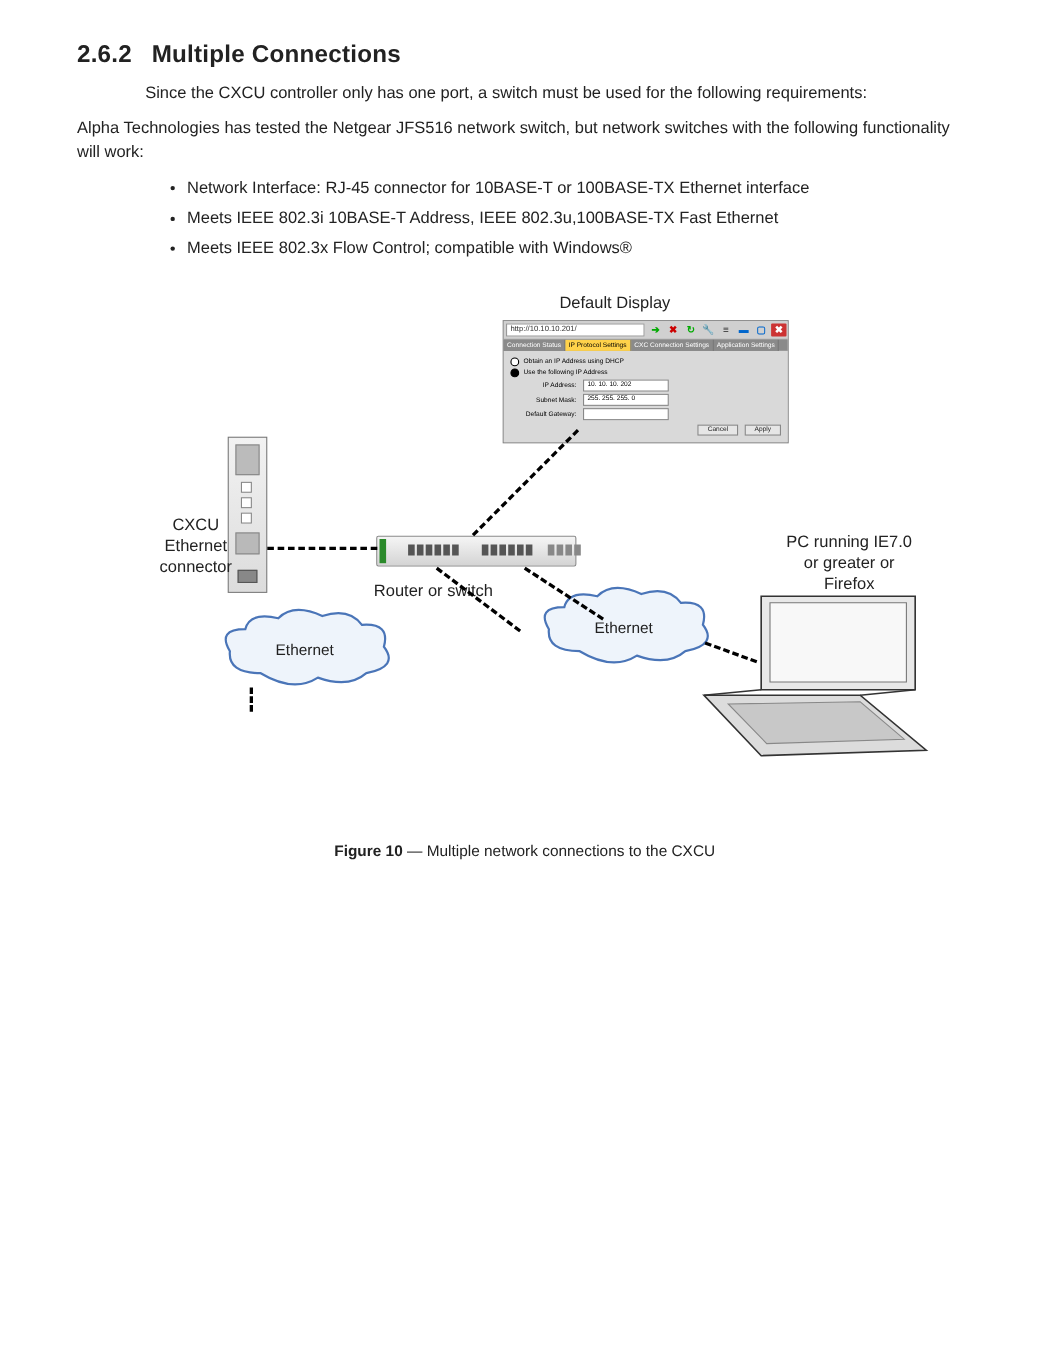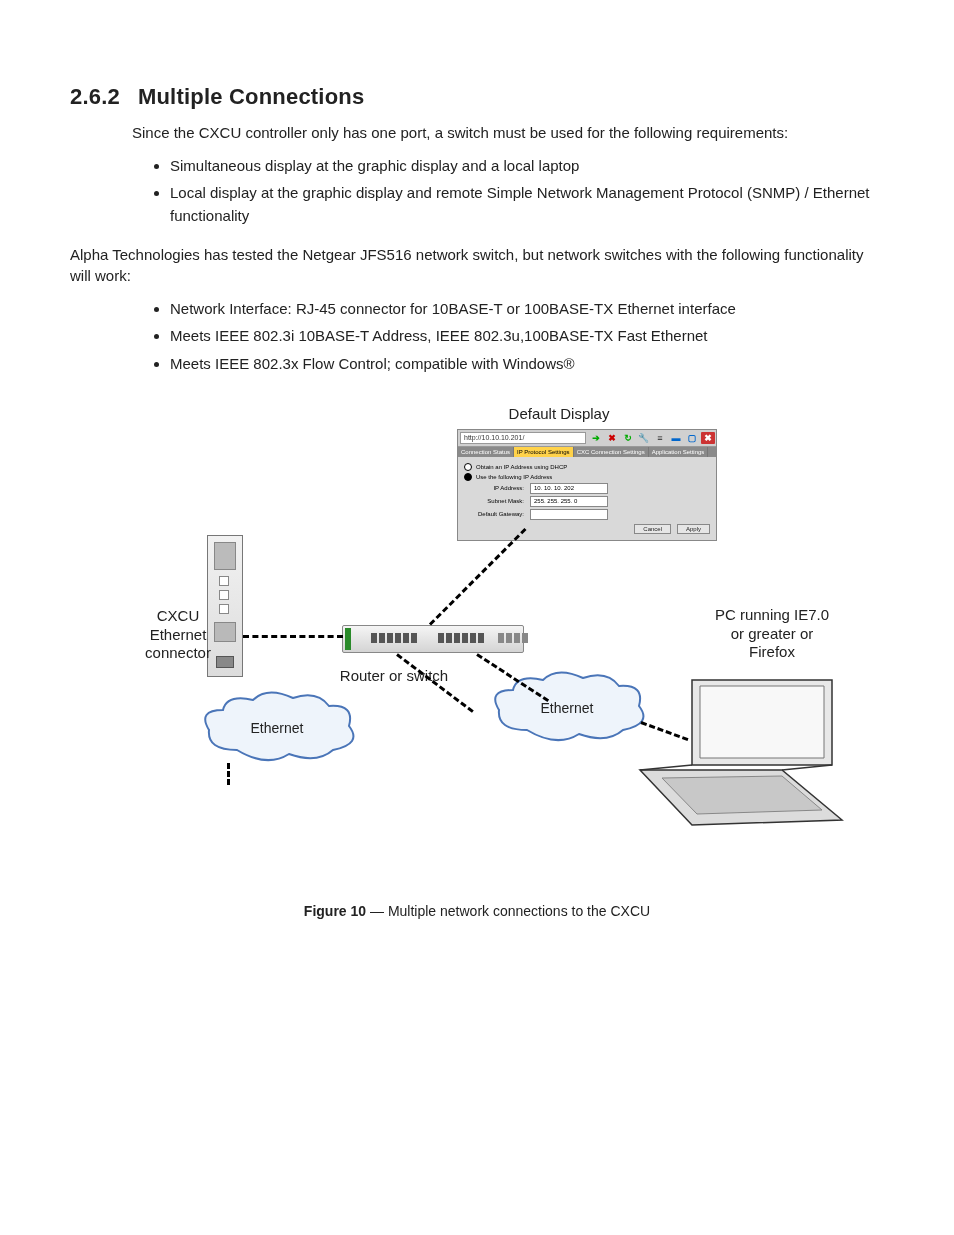--- a/index.html
+++ b/index.html
@@ -1,16 +1,16 @@
 <!DOCTYPE html>
 <html><head>
 <meta charset="utf-8">
 <style>
   html,body{margin:0;padding:0;background:#fff;font-family:Arial,Helvetica,sans-serif;color:#222;}
-  .page{width:954px;height:1235px;position:relative;box-sizing:border-box;padding:84px 70px 40px 70px;}
+  .page{width:954px;height:1235px;position:relative;box-sizing:border-box;padding:36px 70px 40px 70px;}
   h2{font-size:22px;font-weight:700;margin:0 0 12px 0;letter-spacing:.2px;}
   h2 .num{margin-right:18px;}
   p{font-size:15px;line-height:1.45;margin:0 0 10px 0;}
   .intro{margin-left:62px;}
   ul{margin:6px 0 16px 0;padding-left:100px;}
   ul.tight{padding-left:100px;}
   li{font-size:15px;line-height:1.55;margin-bottom:4px;}
   .after-list{margin-left:0;}
   
   .diagram{position:relative;width:760px;height:480px;margin:30px auto 0 auto;}
@@ -75,24 +75,20 @@
 <body>
 
 <div class="page">
 
   <h2>
     <span class="num">2.6.2</span><span>Multiple Connections</span>
   </h2>
 
   <p class="intro">Since the CXCU controller only has one port, a switch must be used for the following requirements:</p>
 
-  <ul>
-    <li>Simultaneous display at the graphic display and a local laptop</li>
-    <li>Local display at the graphic display and remote Simple Network Management Protocol (SNMP) / Ethernet functionality</li>
-  </ul>
 
   <p class="after-list">Alpha Technologies has tested the Netgear JFS516 network switch, but network switches with the following functionality will work:</p>
 
   <ul class="tight">
     <li>Network Interface: RJ-45 connector for 10BASE-T or 100BASE-TX Ethernet interface</li>
     <li>Meets IEEE 802.3i 10BASE-T Address, IEEE 802.3u,100BASE-TX Fast Ethernet</li>
     <li>Meets IEEE 802.3x Flow Control; compatible with Windows®</li>
   </ul>
 
   <div class="diagram">
@@ -177,21 +173,21 @@
         </div>
       <div class="ports ports3">
           <div class="prt"></div>
           <div class="prt"></div>
           <div class="prt"></div>
           <div class="prt"></div>
         </div>
     </div>
     <div class="dlabel" style="left:232px;top:262px;width:130px;">Router or switch</div>
 
-    <div class="dlabel" style="right:20px;top:201px;width:130px;">PC running IE7.0 or greater or Firefox</div>
+    <div class="dlabel" style="right:20px;top:217px;width:130px;">PC running IE7.0 or greater or Firefox</div>
 
     <div class="cloud" style="left:100px;top:285px;">
       <svg viewBox="0 0 160 76">
           <path d="M40 60 Q10 60 12 40 Q0 20 26 20 Q30 4 56 10 Q70 -4 96 8 Q120 0 132 16 Q158 14 152 36 Q166 54 136 60 Q120 74 92 64 Q70 78 40 60 Z" fill="#eef4fb" stroke="#4a75b8" stroke-width="2"></path>
         </svg>
       <div class="ctext">Ethernet</div>
     </div>
     <div class="cloud" style="left:390px;top:265px;">
       <svg viewBox="0 0 160 76">
           <path d="M40 60 Q10 60 12 40 Q0 20 26 20 Q30 4 56 10 Q70 -4 96 8 Q120 0 132 16 Q158 14 152 36 Q166 54 136 60 Q120 74 92 64 Q70 78 40 60 Z" fill="#eef4fb" stroke="#4a75b8" stroke-width="2"></path>

